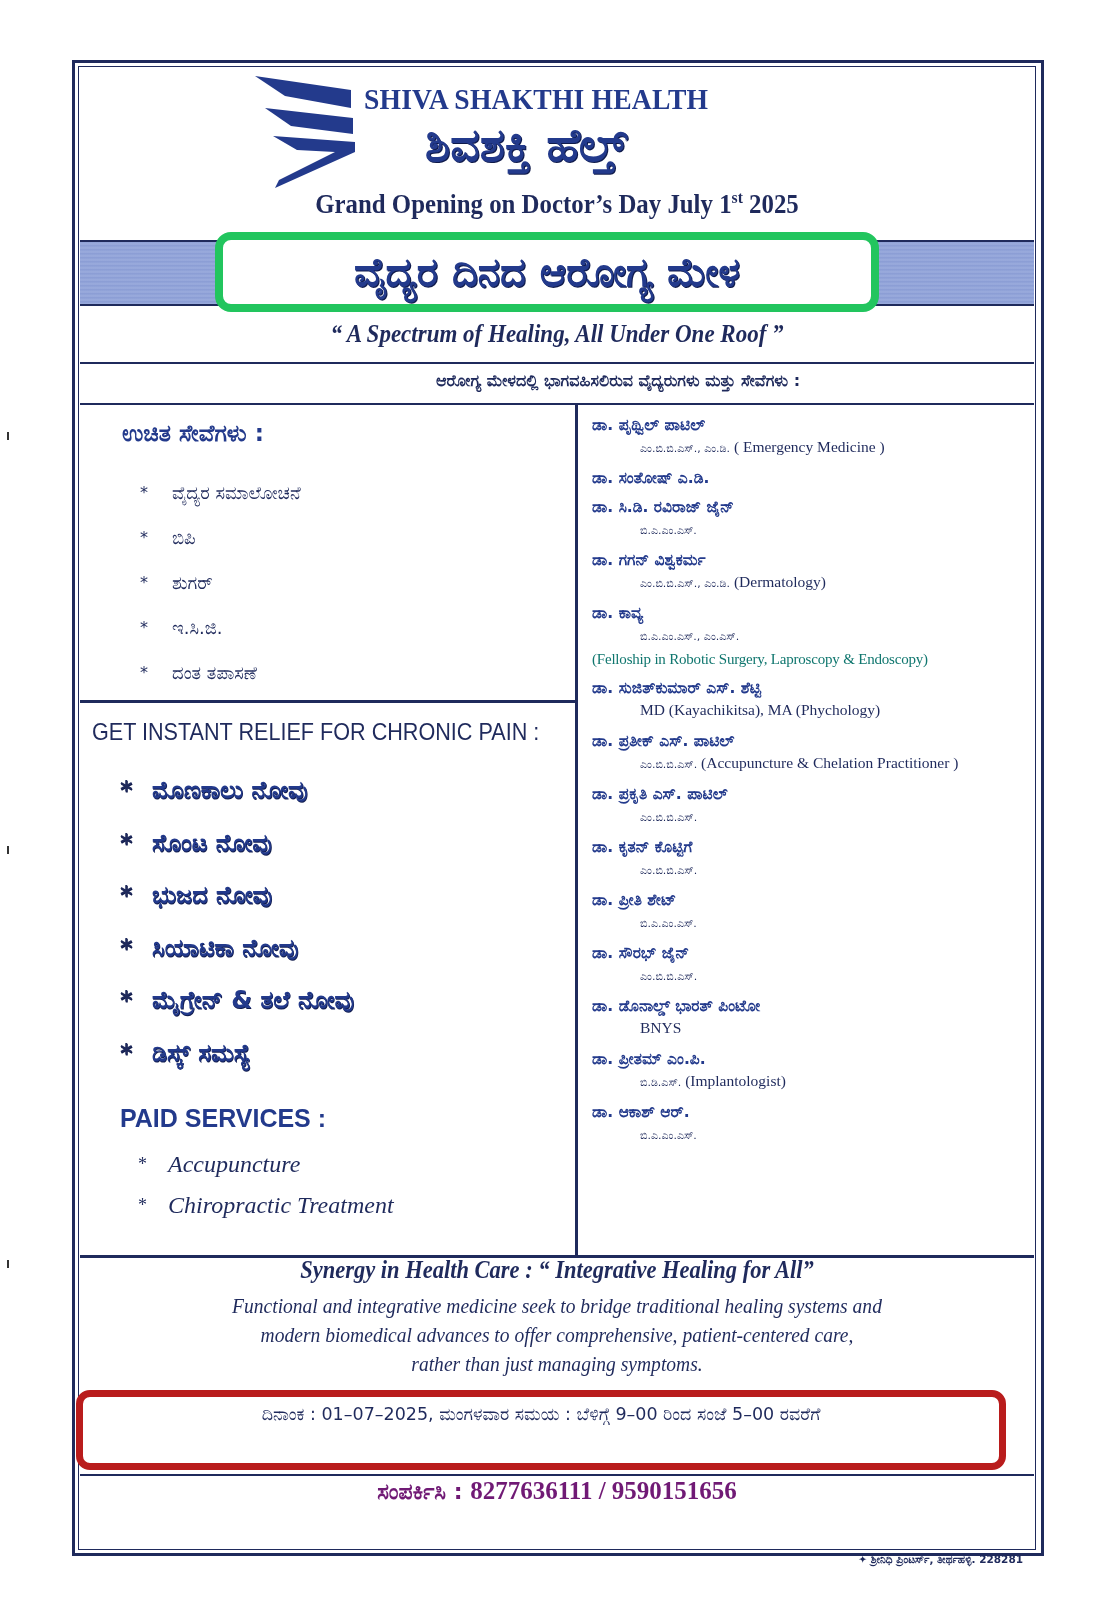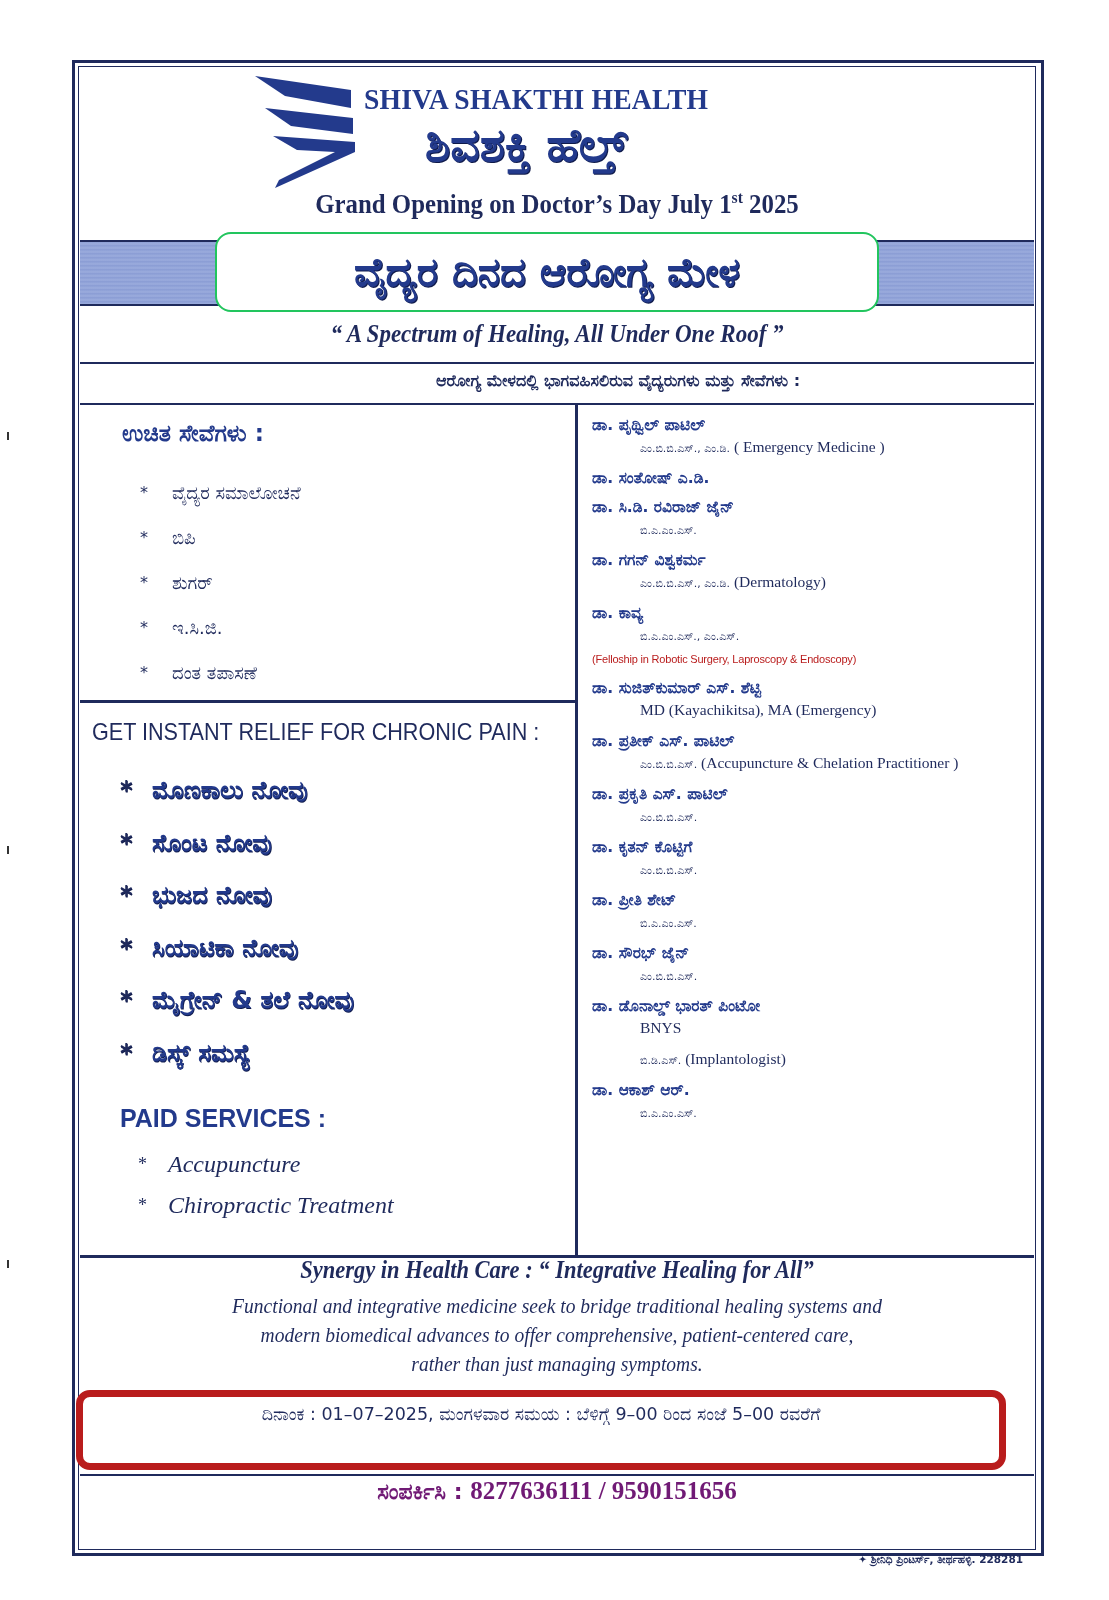--- a/index.html
+++ b/index.html
@@ -35,21 +35,21 @@
   .opening sup { font-size: 17px; }
 
   
   .banner {
     position: absolute; left: 80px; top: 240px; width: 954px; height: 66px;
     background: repeating-linear-gradient(180deg, #8d9fd6 0px, #9cacdd 2px, #8799d2 4px);
     border-top: 2px solid #1f2a5c; border-bottom: 2px solid #1f2a5c;
   }
   .banner-pill {
     position: absolute; left: 215px; top: 232px; width: 664px; height: 80px;
-    background: #ffffff; border: 2px solid #22c55e; border-radius: 16px;
+    background: #ffffff; border: 8px solid #22c55e; border-radius: 16px;
     display: flex; align-items: center; justify-content: center;
   }
   .banner-text {
     font-family: "DejaVu Sans", sans-serif; font-weight: bold; font-size: 40px; color: #233a8c;
     text-shadow: 1px 1px 0 #0f1a4a;
   }
 
   .tagline {
     position: absolute; left: 80px; width: 954px; top: 320px; text-align: center;
     font-family: "Liberation Serif", serif; font-style: italic; font-weight: bold; font-size: 25px; color: #1f2a5c;
@@ -86,21 +86,21 @@
   .paid-list { position: absolute; left: 138px; top: 1144px; list-style: none; }
   .paid-list li { height: 41px; font-family: "Liberation Serif", serif; font-style: italic; font-size: 24px; color: #1f2a5c; display: flex; align-items: center; }
   .paid-list .star { width: 30px; font-style: normal; font-size: 18px; }
 
   
   .doctors { position: absolute; left: 592px; top: 414px; width: 440px; }
   .doc { margin-bottom: 7px; }
   .doc-name { font-weight: bold; font-size: 15.5px; color: #233a8c; line-height: 22px; white-space: nowrap; }
   .doc-qual { font-family: "Liberation Serif", serif; font-size: 15.5px; color: #1f2a5c; line-height: 22px; white-space: nowrap; margin-left: 48px; }
   .doc-qual .kn { font-family: "DejaVu Sans", sans-serif; font-size: 11px; }
-  .doc-extra { font-family: Liberation Sans, sans-serif; font-size: 11px; color: #b91c1c; line-height: 22px; white-space: nowrap; letter-spacing: -0.2px; }
+  .doc-extra { font-family: Liberation Serif, serif; font-size: 15px; color: #0f766e; line-height: 22px; white-space: nowrap; letter-spacing: -0.2px; }
 
   
   .synergy-title {
     position: absolute; left: 80px; width: 954px; top: 1256px; text-align: center;
     font-family: "Liberation Serif", serif; font-style: italic; font-weight: bold; font-size: 25px; color: #1f2a5c;
     transform: scaleX(0.9);
   }
   .synergy-body {
     position: absolute; left: 80px; width: 954px; top: 1292px; text-align: center;
     font-family: "Liberation Serif", serif; font-style: italic; font-size: 21px; line-height: 29px; color: #1f2a5c;
@@ -241,21 +241,21 @@
     <div class="doc-name">ಡಾ. ಗಗನ್ ವಿಶ್ವಕರ್ಮ</div>
     <div class="doc-qual"><span class="kn">ಎಂ.ಬಿ.ಬಿ.ಎಸ್., ಎಂ.ಡಿ.</span><span> (Dermatology)</span></div>
   </div>
   <div class="doc">
     <div class="doc-name">ಡಾ. ಕಾವ್ಯ</div>
     <div class="doc-qual"><span class="kn">ಬಿ.ಎ.ಎಂ.ಎಸ್., ಎಂ.ಎಸ್.</span><span></span></div>
     <div class="doc-extra">(Felloship in Robotic Surgery, Laproscopy &amp; Endoscopy)</div>
   </div>
   <div class="doc">
     <div class="doc-name">ಡಾ. ಸುಜಿತ್‌ಕುಮಾರ್ ಎಸ್. ಶೆಟ್ಟಿ</div>
-    <div class="doc-qual"><span class="kn"></span><span>MD (Kayachikitsa), MA (Emergency)</span></div>
+    <div class="doc-qual"><span class="kn"></span><span>MD (Kayachikitsa), MA (Phychology)</span></div>
   </div>
   <div class="doc">
     <div class="doc-name">ಡಾ. ಪ್ರತೀಕ್ ಎಸ್. ಪಾಟಿಲ್</div>
     <div class="doc-qual"><span class="kn">ಎಂ.ಬಿ.ಬಿ.ಎಸ್.</span><span> (Accupuncture &amp; Chelation Practitioner )</span></div>
   </div>
   <div class="doc">
     <div class="doc-name">ಡಾ. ಪ್ರಕೃತಿ ಎಸ್. ಪಾಟಿಲ್</div>
     <div class="doc-qual"><span class="kn">ಎಂ.ಬಿ.ಬಿ.ಎಸ್.</span><span></span></div>
   </div>
   <div class="doc">
@@ -268,20 +268,21 @@
   </div>
   <div class="doc">
     <div class="doc-name">ಡಾ. ಸೌರಭ್ ಜೈನ್</div>
     <div class="doc-qual"><span class="kn">ಎಂ.ಬಿ.ಬಿ.ಎಸ್.</span><span></span></div>
   </div>
   <div class="doc">
     <div class="doc-name">ಡಾ. ಡೊನಾಲ್ಡ್ ಭಾರತ್ ಪಿಂಟೋ</div>
     <div class="doc-qual"><span class="kn"></span><span>BNYS</span></div>
   </div>
   <div class="doc">
+    <div class="doc-name">ಡಾ. ಪ್ರೀತಮ್ ಎಂ.ಪಿ.</div>
     <div class="doc-qual"><span class="kn">ಬಿ.ಡಿ.ಎಸ್.</span><span> (Implantologist)</span></div>
   </div>
   <div class="doc">
     <div class="doc-name">ಡಾ. ಆಕಾಶ್ ಆರ್.</div>
     <div class="doc-qual"><span class="kn">ಬಿ.ಎ.ಎಂ.ಎಸ್.</span><span></span></div>
   </div>
 </div>
 
 <div class="hr" style="top:1255px; border-top-width:3px"></div>
 

